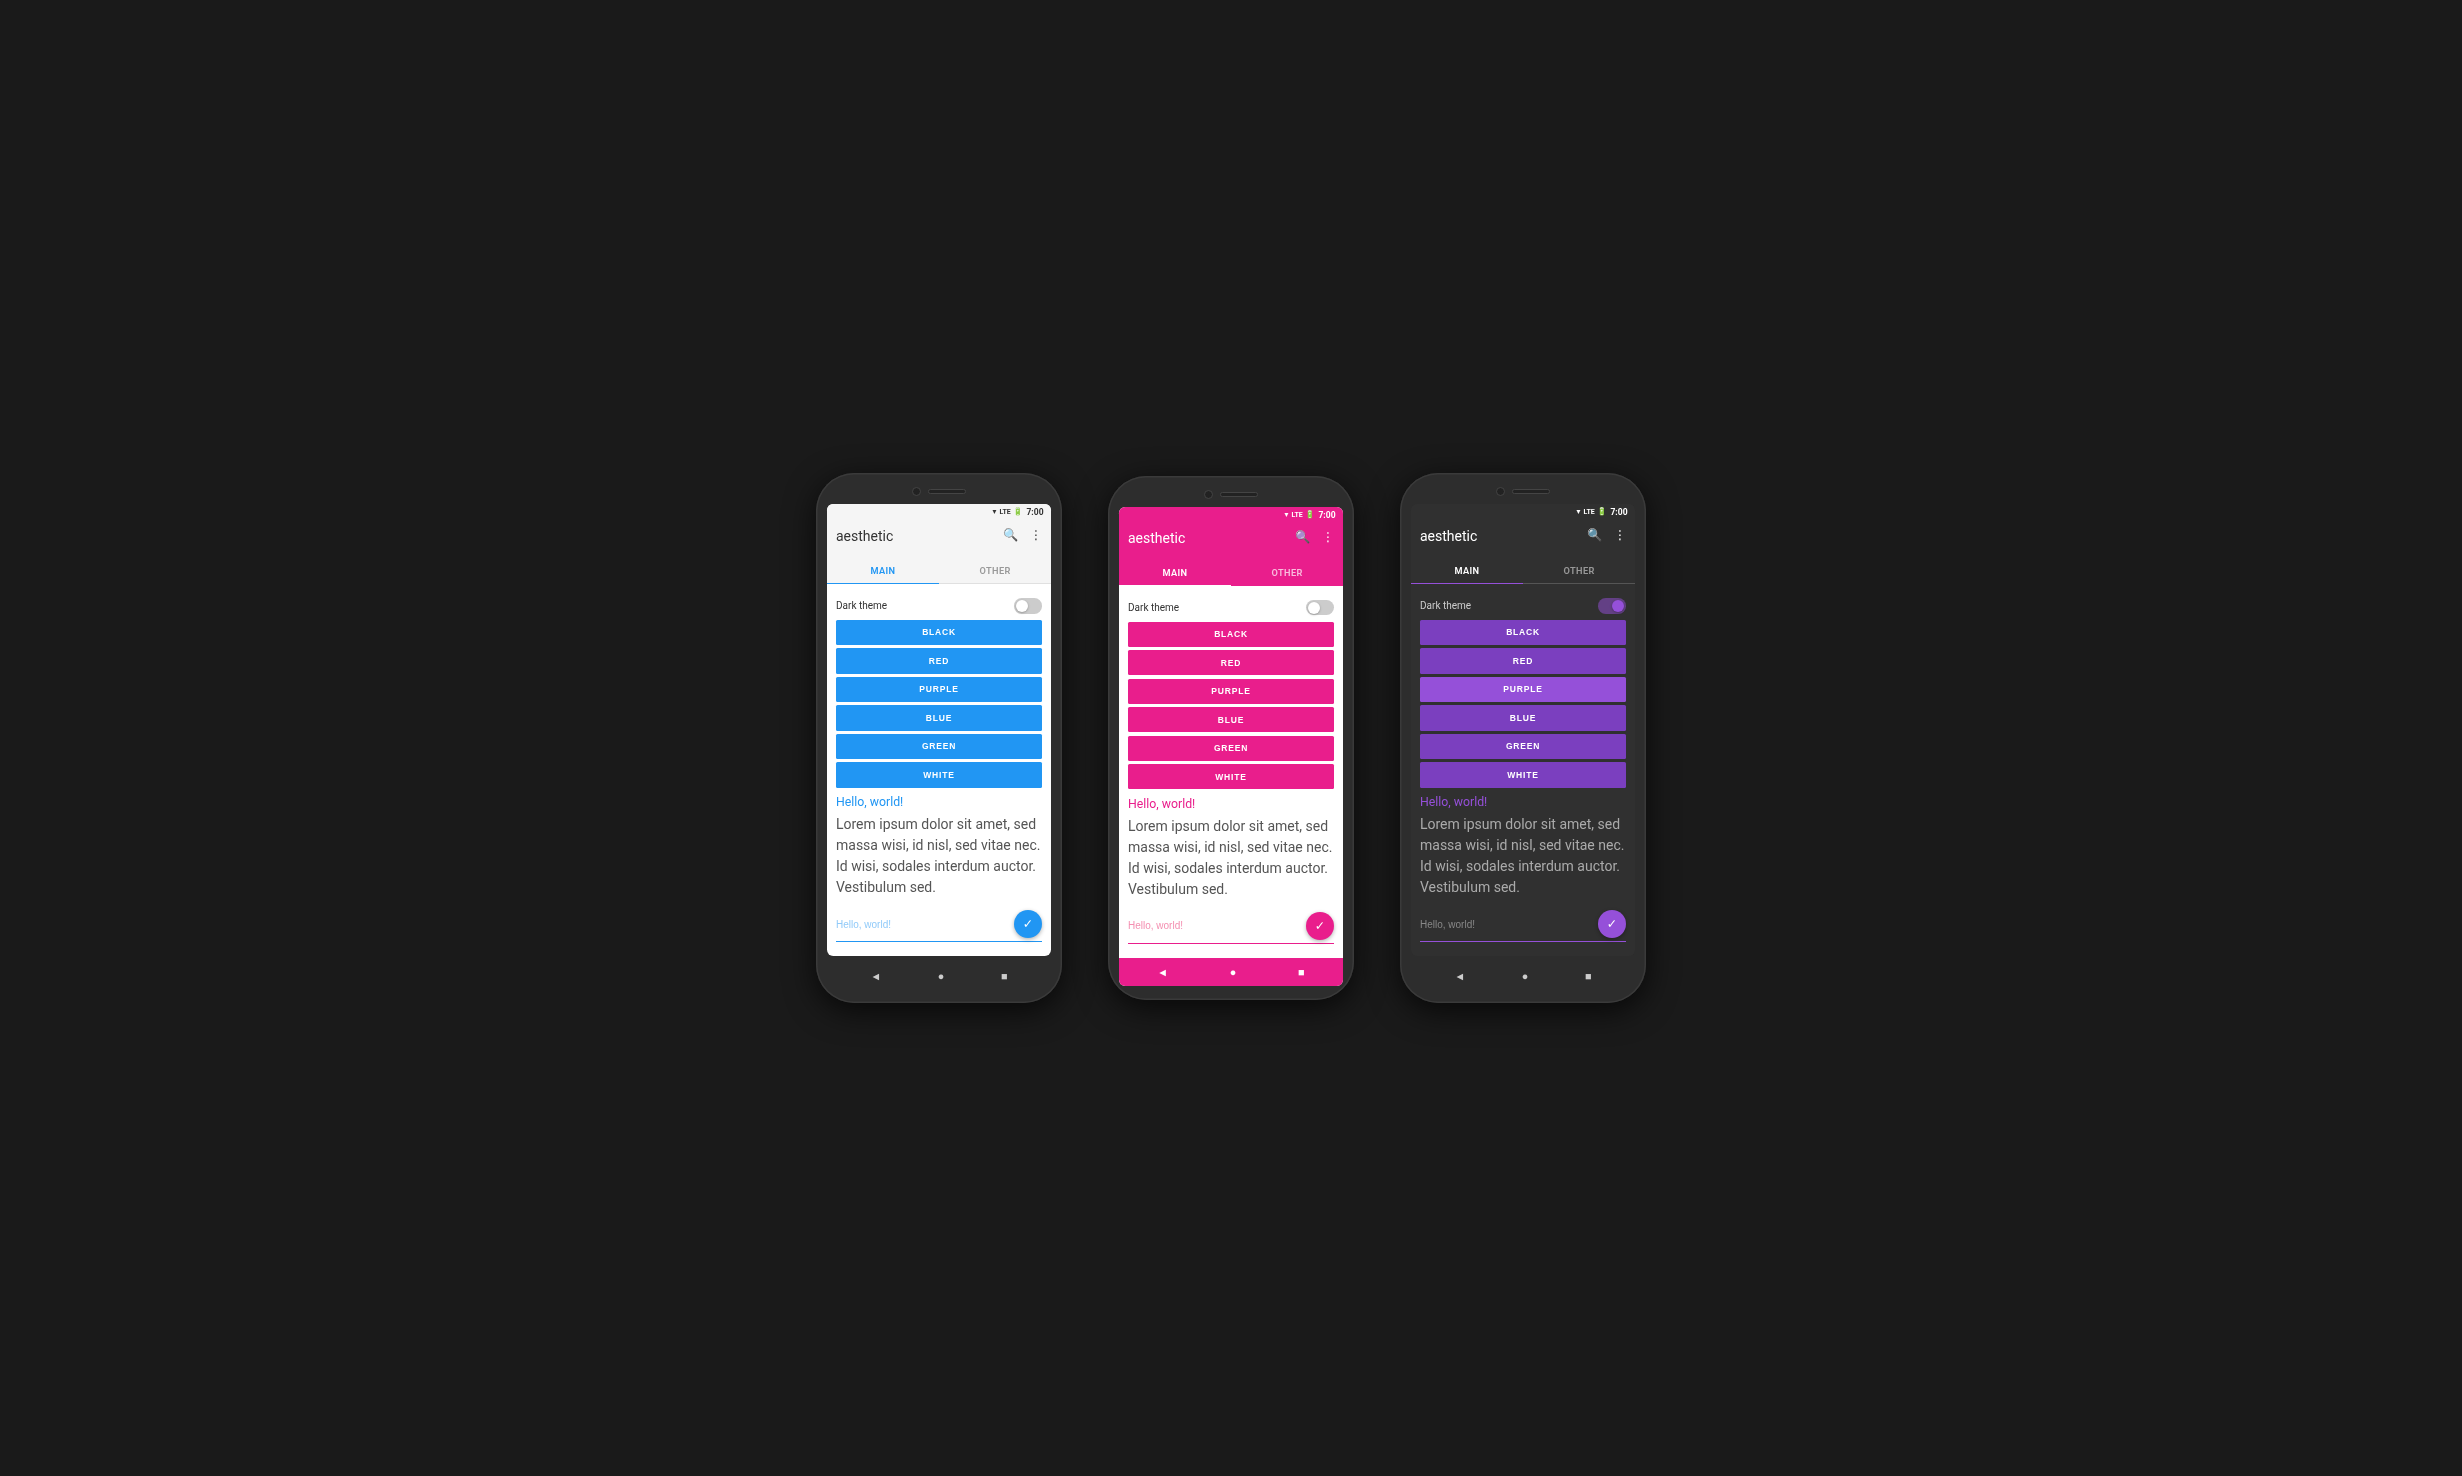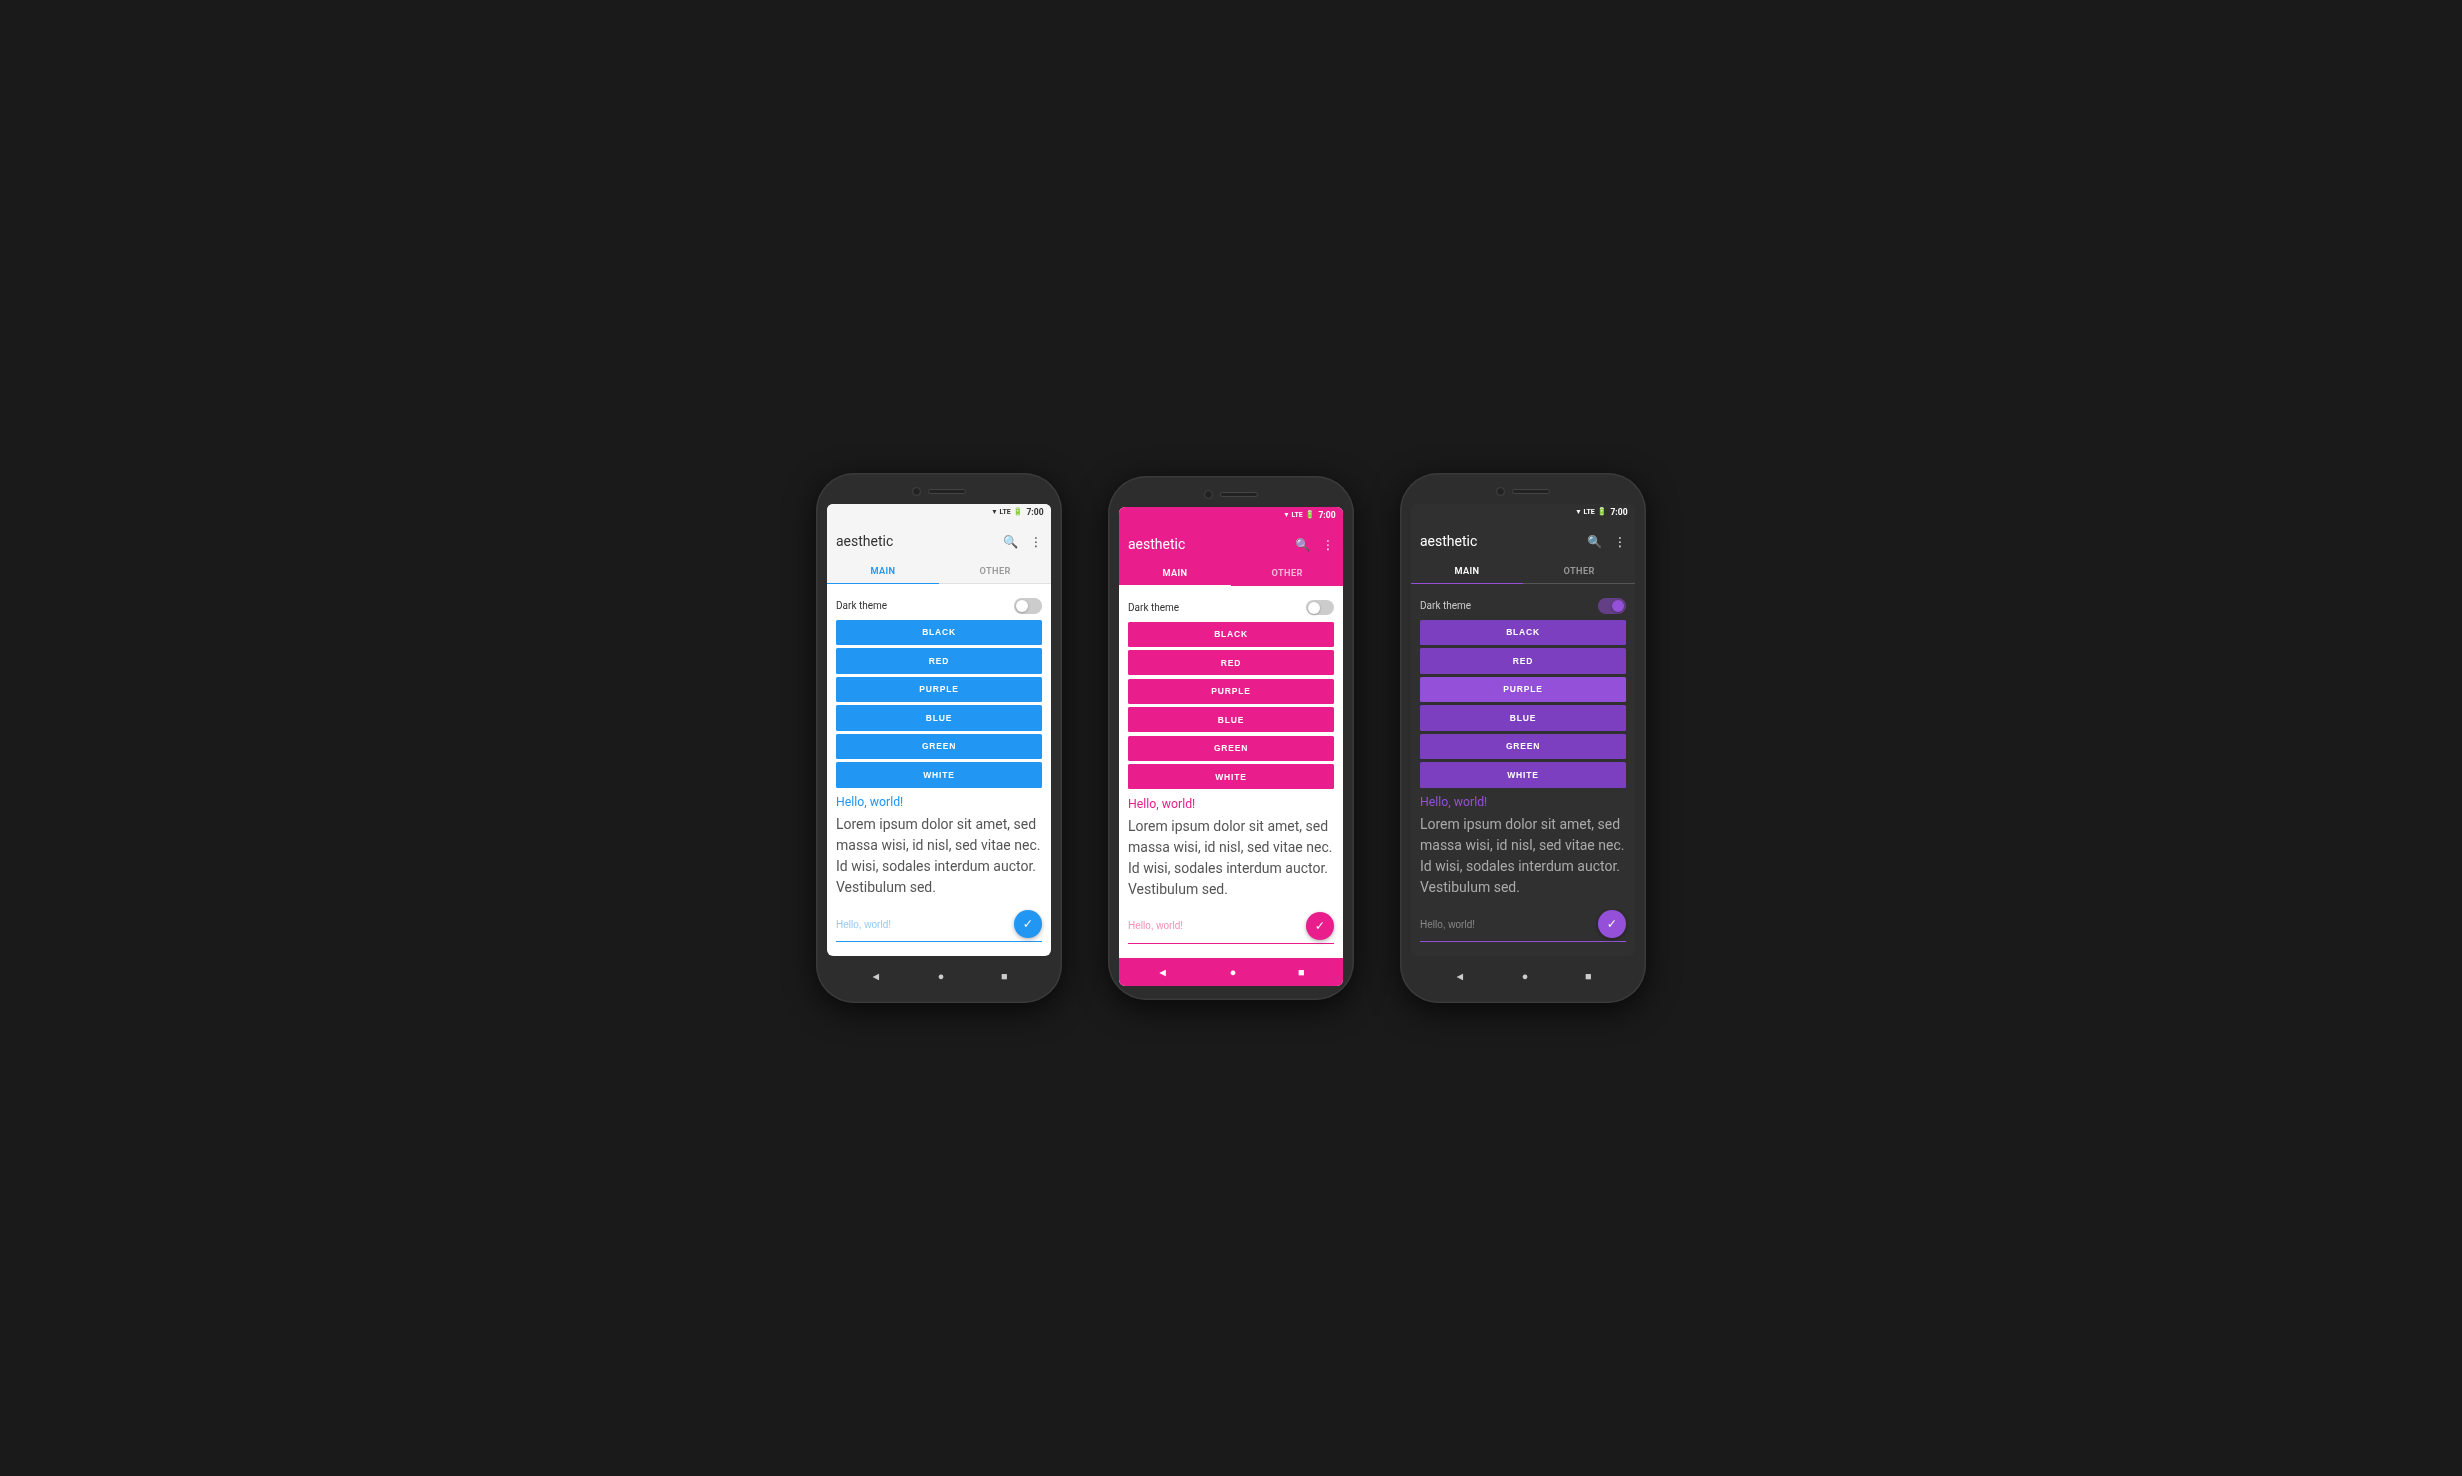--- a/index.html
+++ b/index.html
@@ -72,21 +72,21 @@
       gap: 3.1px;
       background: inherit;
       color: inherit;
     }
     .status-bar .time { font-size: 8.5px; font-weight: bold; }
     .status-icon { font-size: 7.7px; }
 
     
     .app-bar {
       display: flex;
-      align-items: flex-end;
+      align-items: flex-start;
       padding: 7.7px 9.2px;
       height: 37px;
     }
     .app-bar-title {
       flex: 1;
       font-size: 14px;
       font-weight: 400;
     }
     .app-bar-icons {
       display: flex;

